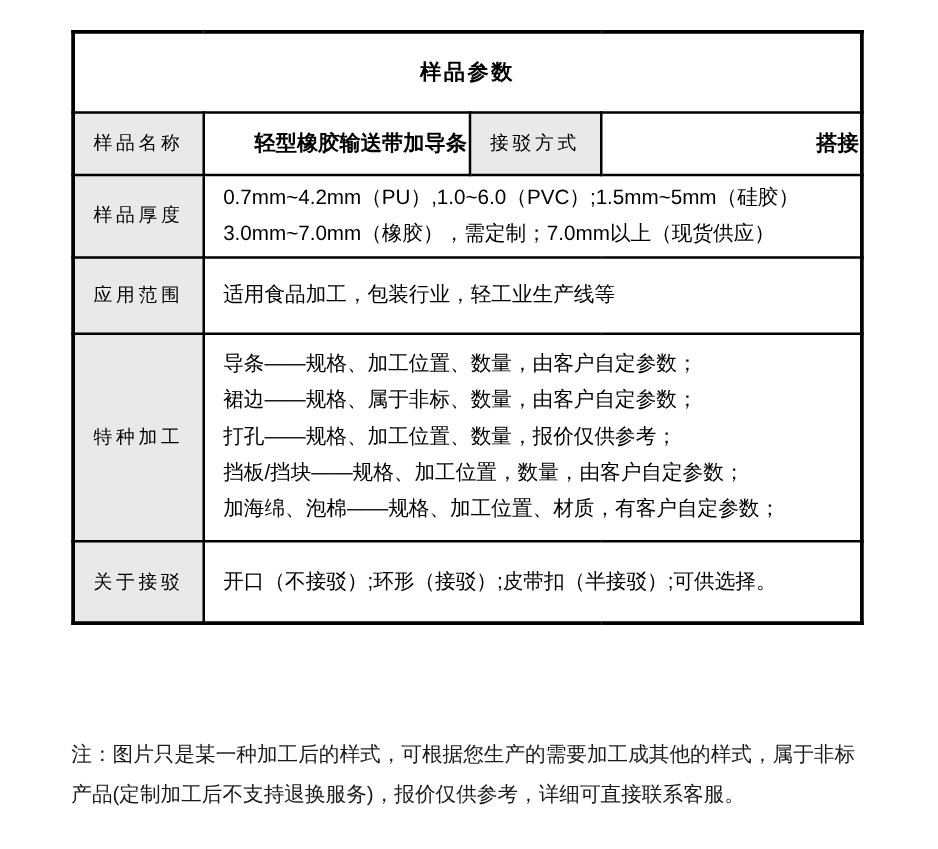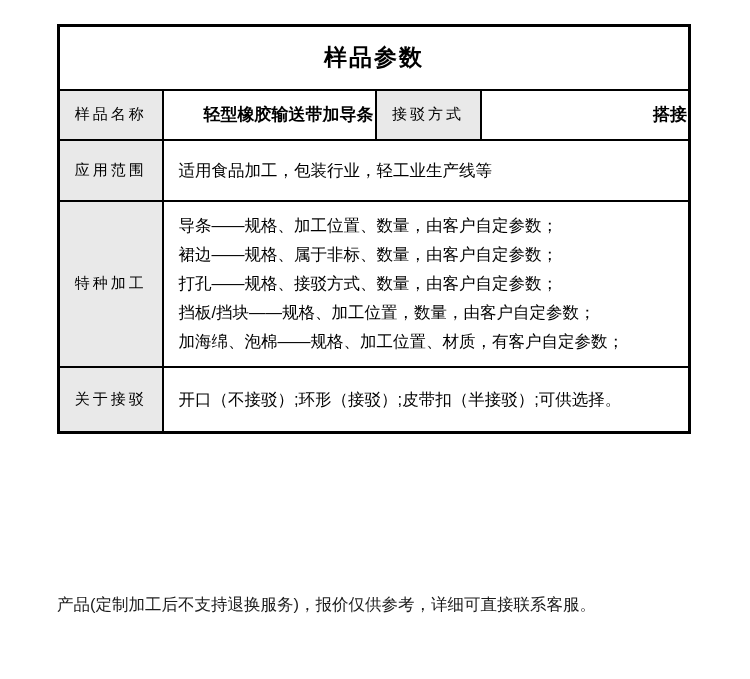--- a/index.html
+++ b/index.html
@@ -26,21 +26,21 @@
     border: 3px solid #000000;
   }
   table.spec td {
     border: 2px solid #000000;
     vertical-align: middle;
     box-sizing: border-box;
   }
   td.title-cell {
     height: 64px;
     text-align: center;
-    font-size: 23px;
+    font-size: 17px;
     font-weight: bold;
     letter-spacing: 2px;
   }
   td.lab {
     background: #e9e9e9;
     text-align: center;
     font-size: 15px;
     letter-spacing: 3px;
     font-weight: normal;
   }
@@ -90,45 +90,53 @@
       </tr>
 
       <tr class="r-sm">
         <td class="lab">样品名称</td>
         <td class="val-b">轻型橡胶输送带加导条</td>
         <td class="lab">接驳方式</td>
         <td class="val-b">搭接</td>
       </tr>
 
 
+      <tr class="r-md">
+        <td class="lab">样品厚度</td>
+        <td class="content" colspan="3">
+            <div>0.7mm~4.2mm（PU）,1.0~6.0（PVC）;1.5mm~5mm（硅胶）</div>
+            <div>3.0mm~7.0mm（橡胶），需定制；7.0mm以上（现货供应）</div>
+          </td>
+      </tr>
 
       <tr class="r-app">
         <td class="lab">应用范围</td>
         <td class="content" colspan="3">
             <div>适用食品加工，包装行业，轻工业生产线等</div>
           </td>
       </tr>
 
       <tr class="r-big">
         <td class="lab">特种加工</td>
         <td class="content" colspan="3">
             <div>导条——规格、加工位置、数量，由客户自定参数；</div>
             <div>裙边——规格、属于非标、数量，由客户自定参数；</div>
-            <div>打孔——规格、接驳方式、数量，由客户自定参数；</div>
+            <div>打孔——规格、加工位置、数量，报价仅供参考；</div>
             <div>挡板/挡块——规格、加工位置，数量，由客户自定参数；</div>
             <div>加海绵、泡棉——规格、加工位置、材质，有客户自定参数；</div>
           </td>
       </tr>
 
       <tr class="r-end">
         <td class="lab">关于接驳</td>
         <td class="content" colspan="3">
             <div>开口（不接驳）;环形（接驳）;皮带扣（半接驳）;可供选择。</div>
           </td>
       </tr>
     </tbody>
   </table>
 
   <div class="note">
+      <div>注：图片只是某一种加工后的样式，可根据您生产的需要加工成其他的样式，属于非标</div>
       <div>产品(定制加工后不支持退换服务)，报价仅供参考，详细可直接联系客服。</div>
     </div>
 
 </div>
 
 </body></html>

